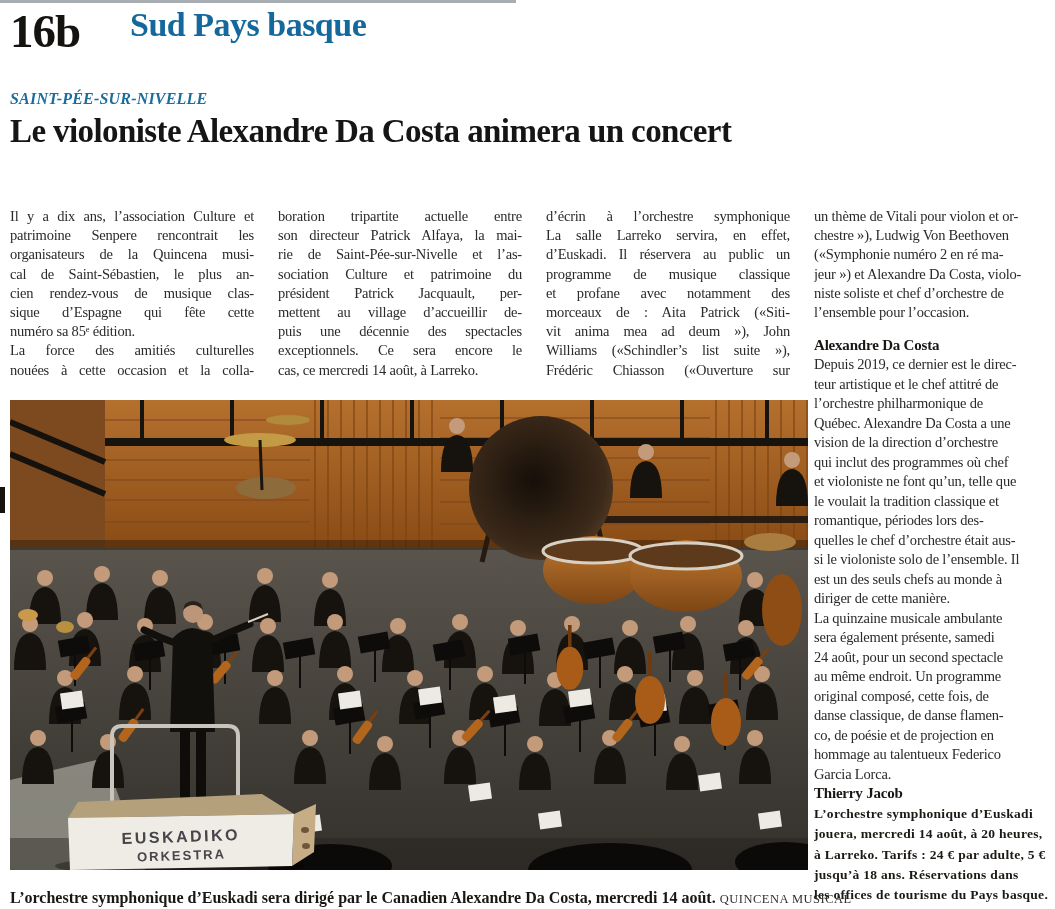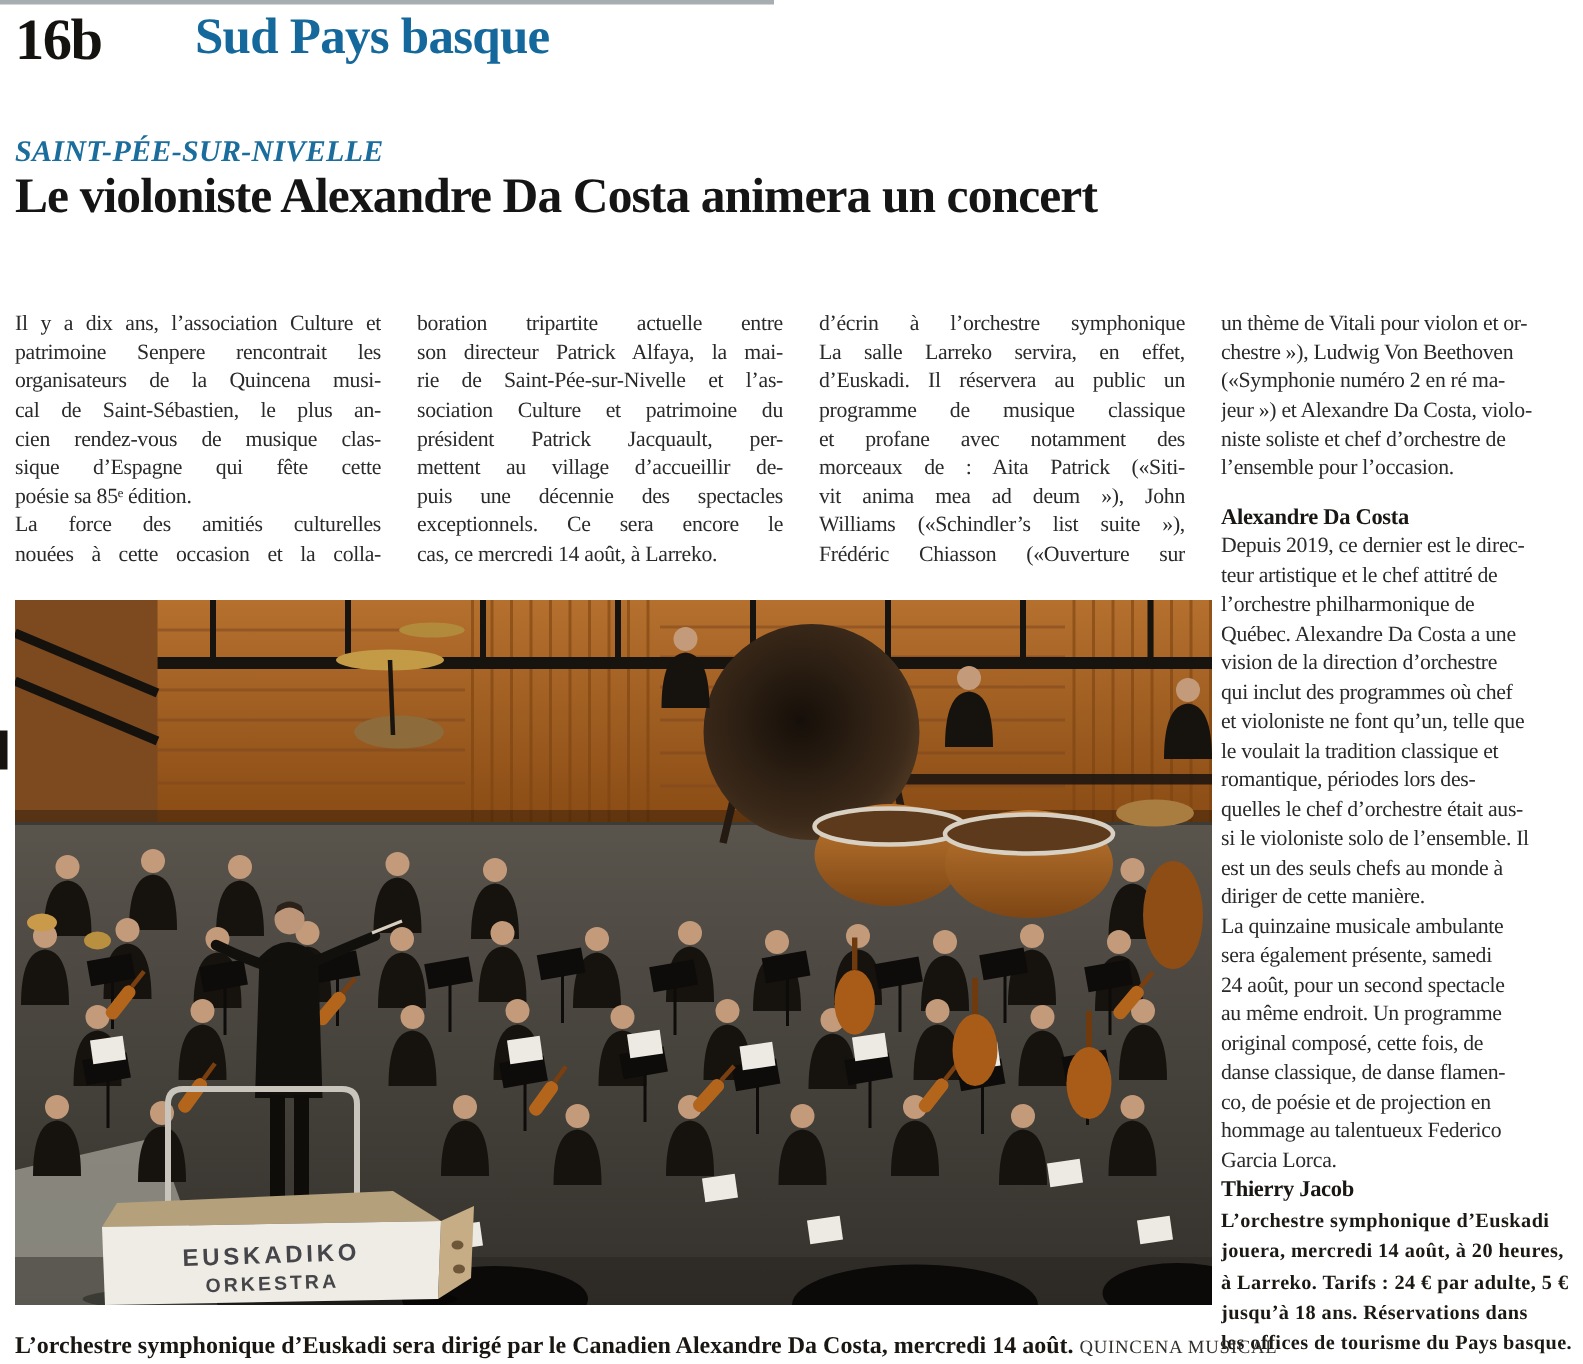--- a/index.html
+++ b/index.html
@@ -3,24 +3,24 @@
 <meta charset="utf-8">
 <style>
   html,body{margin:0;padding:0;}
   body{
     width:1055px;height:909px;overflow:hidden;background:#ffffff;position:relative;
     font-family:"Liberation Serif","DejaVu Serif",serif;color:var(--body-text,#2a2a2a);
   }
   .top-artifact{position:absolute;left:0;top:0;width:516px;height:3px;background:#a7adb0;}
   .edge-mark{position:absolute;left:0;top:487px;width:5px;height:26px;background:#17140f;}
   
-  .pageno{position:absolute;left:10px;top:4px;font-size:39px;font-weight:700;color:#151310;letter-spacing:-1px;}
+  .pageno{position:absolute;left:10px;top:4px;font-size:47px;font-weight:700;color:#151310;letter-spacing:-1px;}
   .section{position:absolute;left:130px;top:6px;font-size:34px;font-weight:700;color:var(--masthead-blue,#15689b);letter-spacing:-0.5px;}
   
-  .kicker{position:absolute;left:10px;top:90px;font-size:20px;font-weight:700;font-style:italic;color:var(--kicker-blue,#1a6d9c);letter-spacing:0.2px;}
+  .kicker{position:absolute;left:10px;top:90px;font-size:16px;font-weight:700;font-style:italic;color:var(--kicker-blue,#1a6d9c);letter-spacing:0.2px;}
   h1{position:absolute;left:10px;top:112px;margin:0;width:1040px;font-size:33px;line-height:39px;font-weight:700;color:var(--headline-black,#151515);letter-spacing:-0.6px;}
   h1 .hl{display:block;}
   
   .col{position:absolute;top:207px;width:244px;font-size:14.5px;letter-spacing:-0.2px;}
   .c1{left:10px;} .c2{left:278px;} .c3{left:546px;} .c4{left:814px;width:250px;}
   .bl{line-height:19.2px;height:19.2px;overflow:hidden;text-align:justify;text-align-last:justify;}
   .bl.end{text-align-last:left;}
   .clipcol .bl{text-align:left;text-align-last:left;white-space:nowrap;height:auto;}
   .c4 .p2 .bl{line-height:19.5px;}
   .subhead{margin-top:13px;font-size:15px;font-weight:700;line-height:20px;color:#191613;}
@@ -49,21 +49,21 @@
   <span class="hl">Le violoniste Alexandre Da Costa animera un concert</span>
 </h1>
 
 <div class="col c1">
     <div class="bl">Il y a dix ans, l’association Culture et</div>
     <div class="bl">patrimoine Senpere rencontrait les</div>
     <div class="bl">organisateurs de la Quincena musi-</div>
     <div class="bl">cal de Saint-Sébastien, le plus an-</div>
     <div class="bl">cien rendez-vous de musique clas-</div>
     <div class="bl">sique d’Espagne qui fête cette</div>
-    <div class="bl end">poésie sa 85ᵉ édition.</div>
+    <div class="bl end">numéro sa 85ᵉ édition.</div>
     <div class="bl">La force des amitiés culturelles</div>
     <div class="bl">nouées à cette occasion et la colla-</div>
   </div>
 <div class="col c2">
     <div class="bl">boration tripartite actuelle entre</div>
     <div class="bl">son directeur Patrick Alfaya, la mai-</div>
     <div class="bl">rie de Saint-Pée-sur-Nivelle et l’as-</div>
     <div class="bl">sociation Culture et patrimoine du</div>
     <div class="bl">président Patrick Jacquault, per-</div>
     <div class="bl">mettent au village d’accueillir de-</div>

